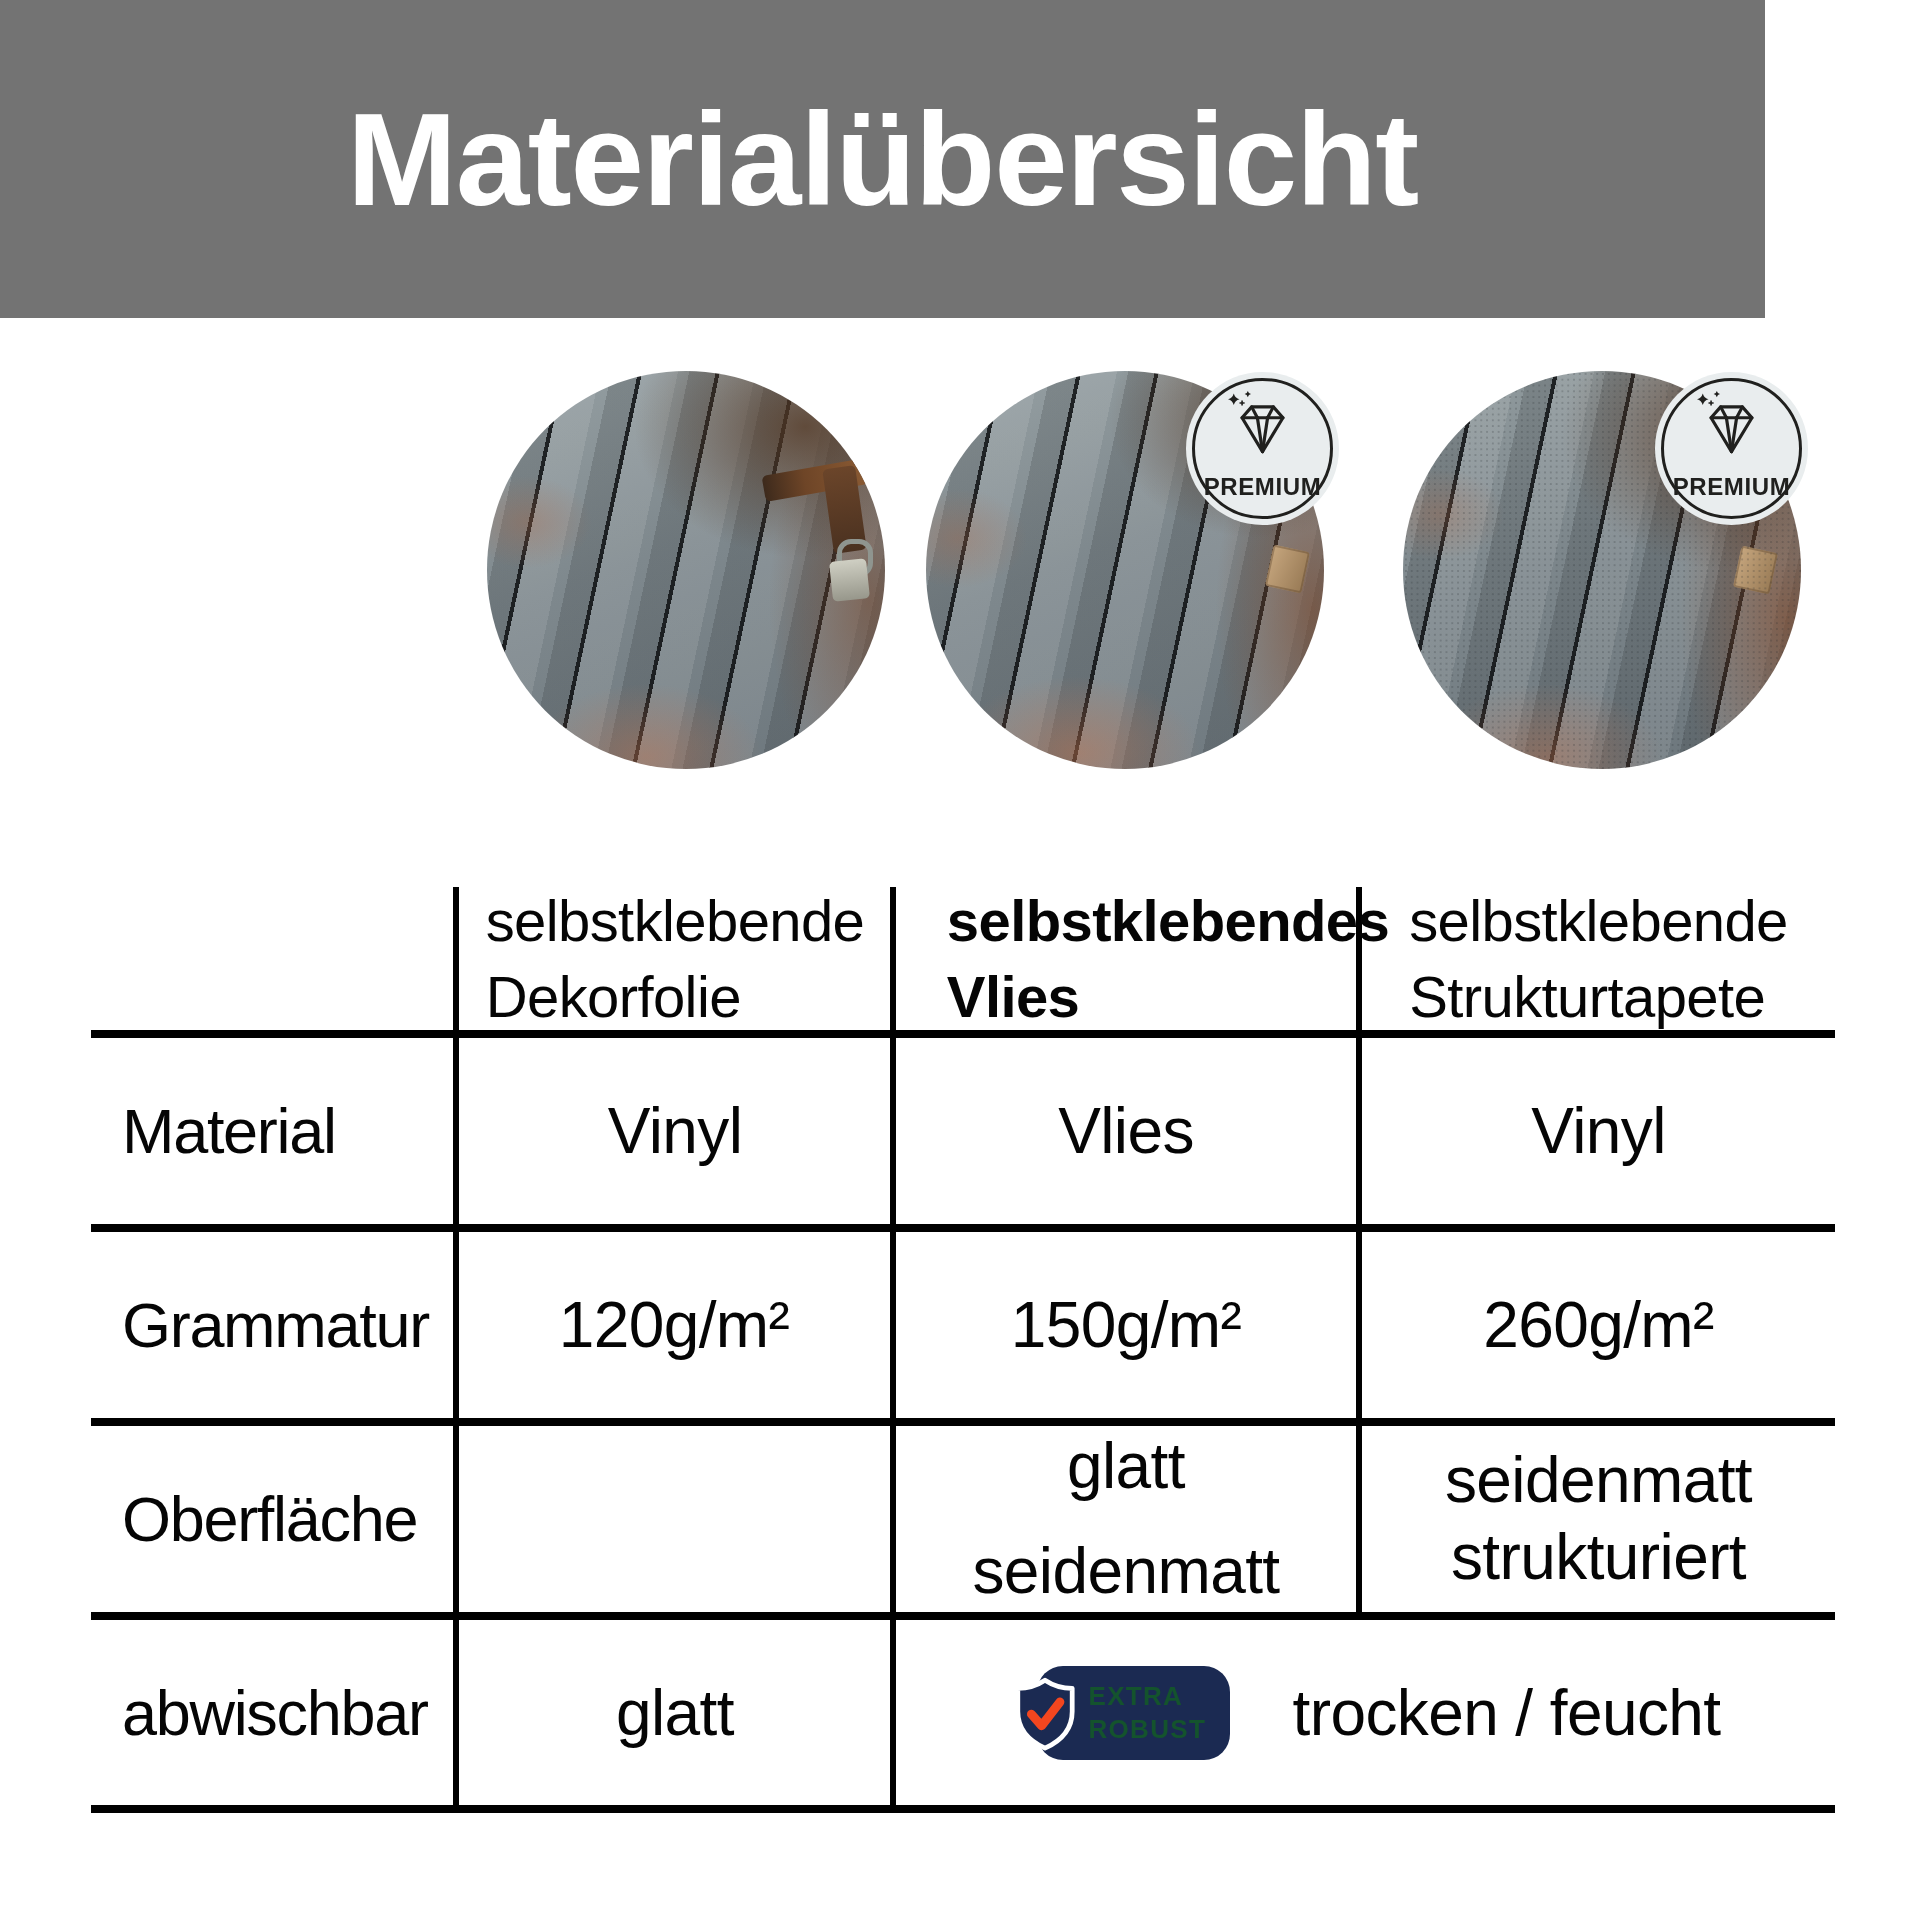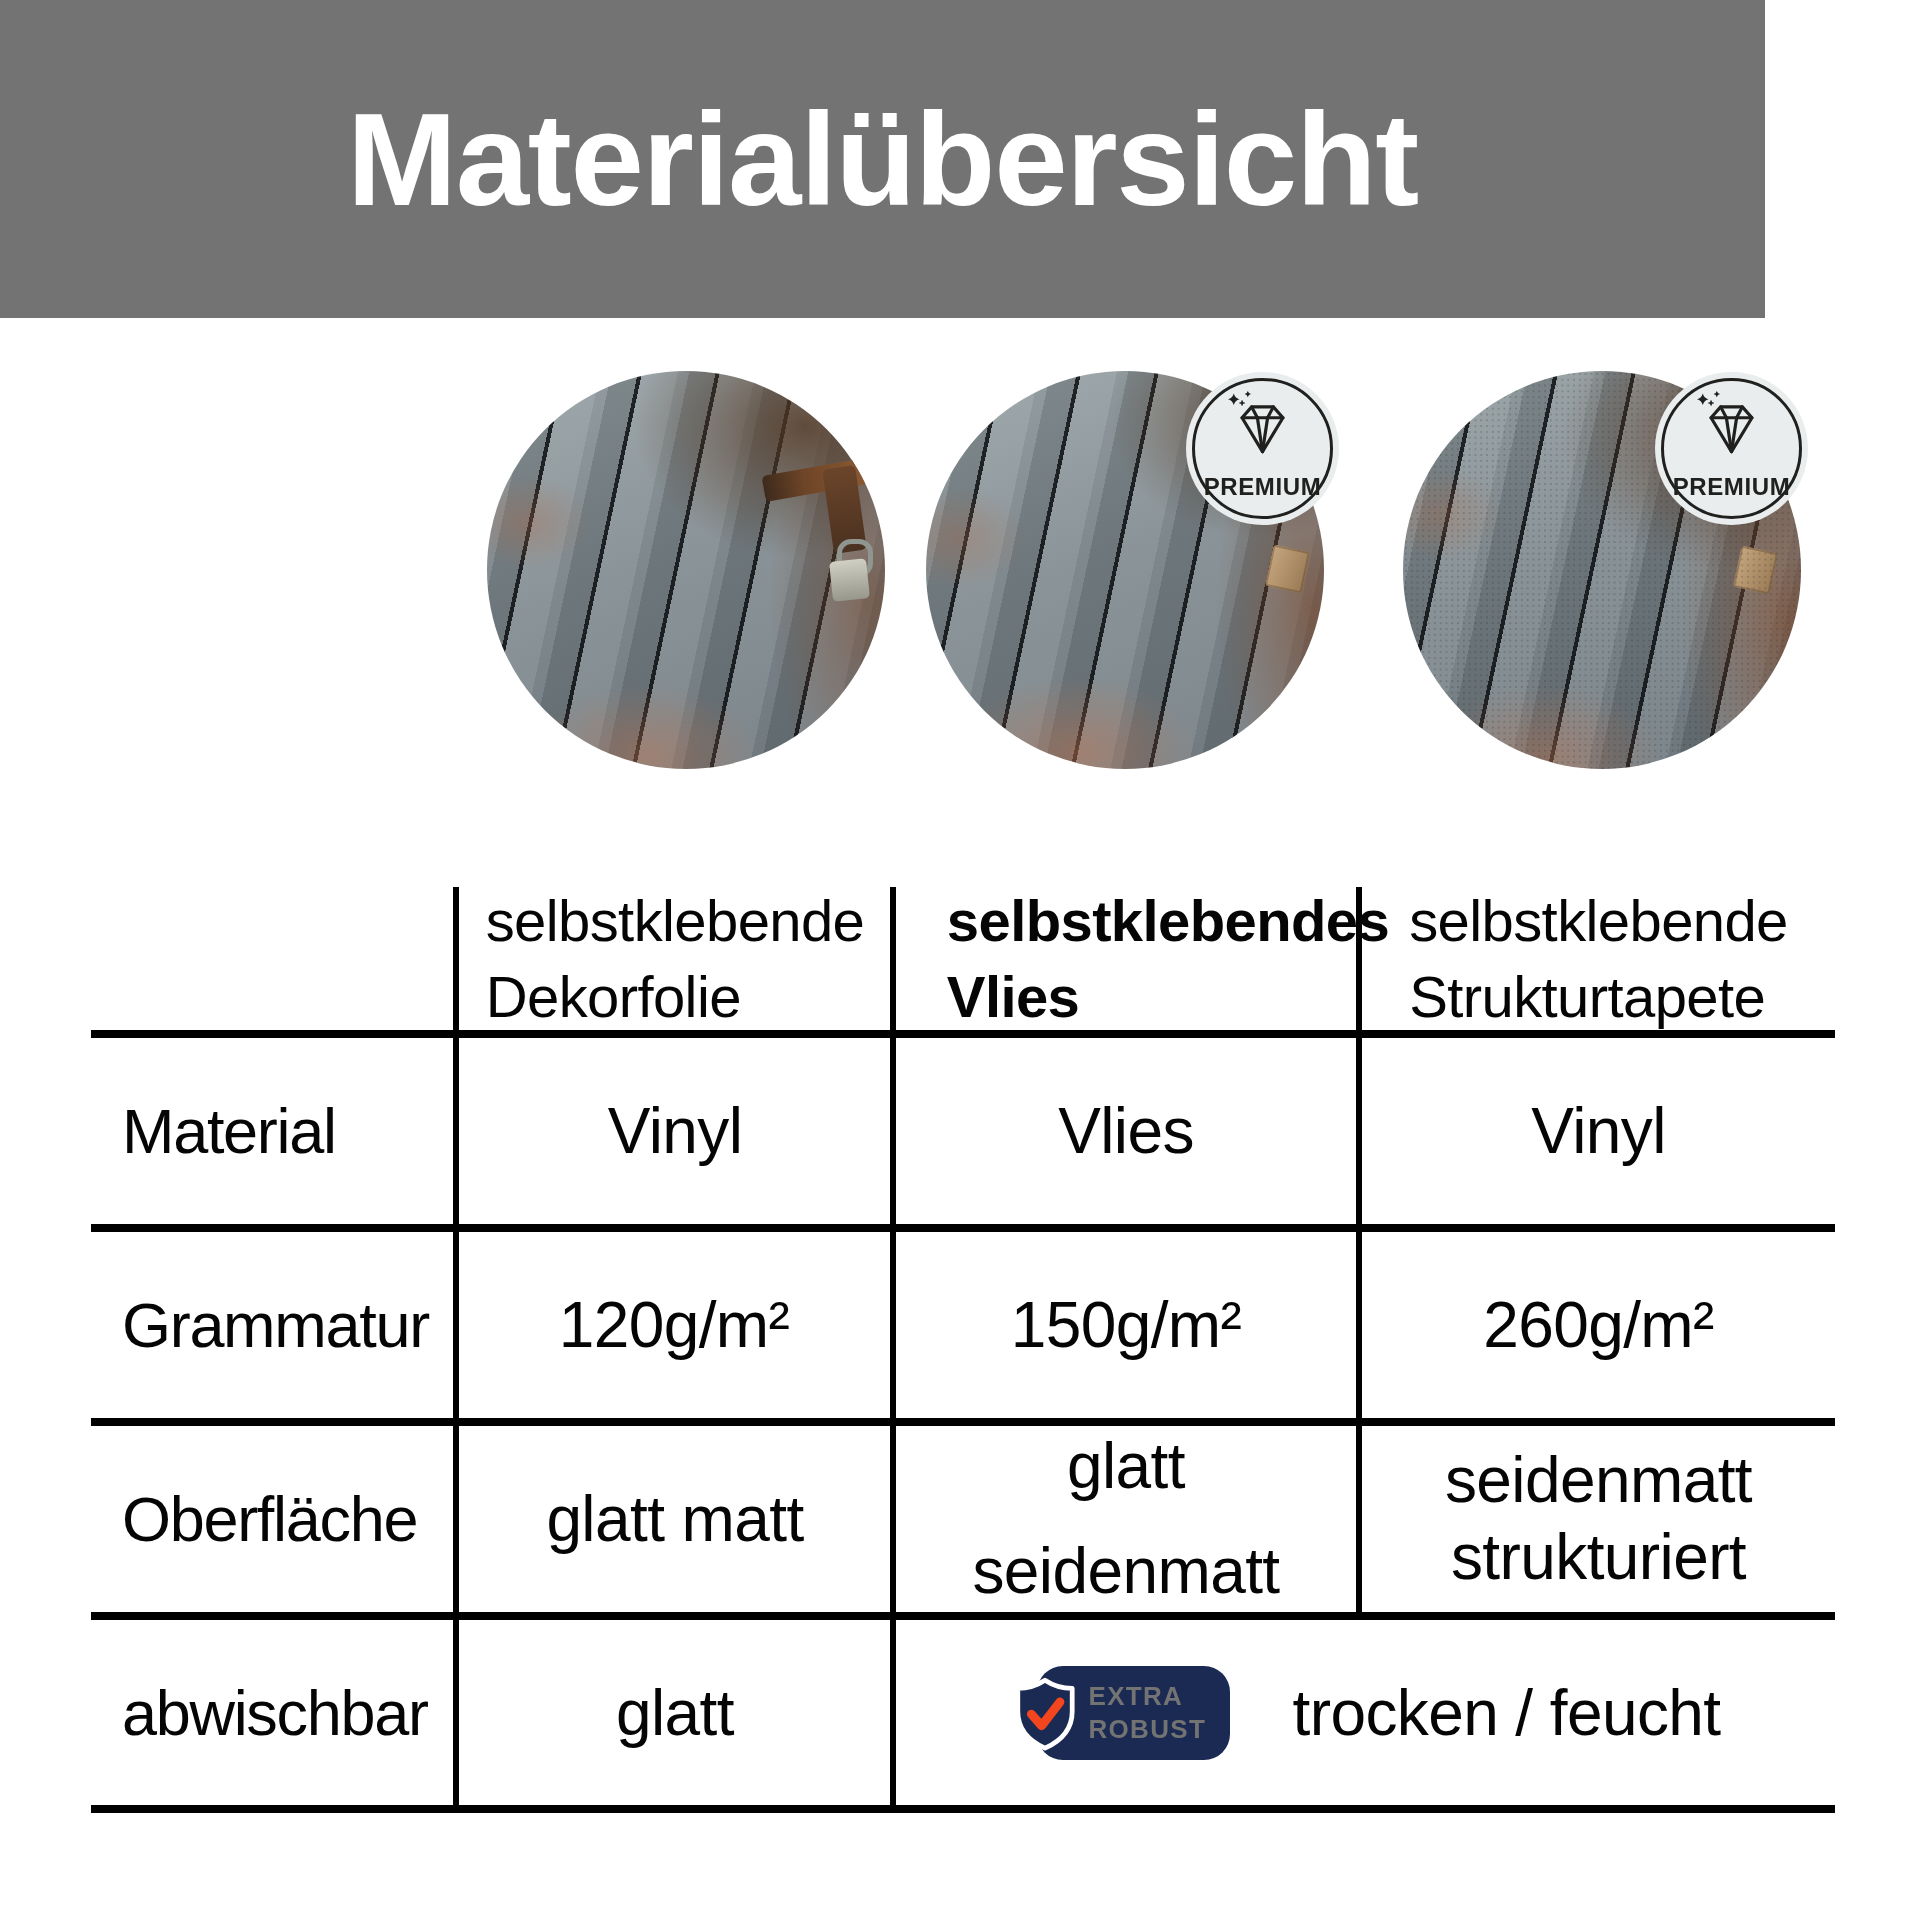--- a/index.html
+++ b/index.html
@@ -80,21 +80,21 @@
   .tl{position:absolute;display:flex;align-items:center;justify-content:flex-start;
       padding-left:31px;box-sizing:border-box;font-size:63px;letter-spacing:-1.3px;}
   .merged{position:absolute;display:flex;flex-direction:row;align-items:center;justify-content:center;
       gap:64px;font-size:64px;letter-spacing:-0.6px;}
 
   
   .robust-badge{position:relative;width:218px;height:94px;flex:0 0 auto;}
   .rb-rect{position:absolute;left:26px;top:0;width:193px;height:94px;border-radius:26px;background:#1b2a52;}
   .rb-shield{position:absolute;left:0;top:9px;width:68px;height:77px;}
   .rb-text{position:absolute;left:78px;top:50%;transform:translateY(-50%);
-      color:#737373;font-weight:bold;font-size:26px;line-height:33px;letter-spacing:1.3px;}
+      color:#14532d;font-weight:bold;font-size:26px;line-height:33px;letter-spacing:1.3px;}
   .rb-text div{white-space:nowrap;}
 </style>
 </head>
 <body>
 
 <div id="canvas">
 
   <header class="band">
     <h1>Materialübersicht</h1>
   </header>
@@ -183,21 +183,20 @@
   <div class="td" style="left:460px;top:1038px;width:430px;height:186px;">Vinyl</div>
   <div class="td" style="left:896px;top:1038px;width:460px;height:186px;">Vlies</div>
   <div class="td" style="left:1362px;top:1038px;width:473px;height:186px;">Vinyl</div>
 
   <div class="tl" style="left:91px;top:1232px;width:362px;height:186px;">Grammatur</div>
   <div class="td" style="left:459px;top:1232px;width:430px;height:186px;">120g/m²</div>
   <div class="td" style="left:896px;top:1232px;width:460px;height:186px;">150g/m²</div>
   <div class="td" style="left:1362px;top:1232px;width:473px;height:186px;">260g/m²</div>
 
   <div class="tl" style="left:91px;top:1426px;width:362px;height:186px;">Oberfläche</div>
-  <div class="td" style="left:460px;top:1426px;width:430px;height:186px;">glatt matt</div>
   <div class="td" style="left:896px;top:1426px;width:460px;height:186px;gap:28px;">
     <span>glatt</span>
     <span>seidenmatt</span>
   </div>
   <div class="td" style="left:1362px;top:1426px;width:473px;height:186px;">
     <span>seidenmatt</span>
     <span>strukturiert</span>
   </div>
 
   <div class="tl" style="left:91px;top:1620px;width:362px;height:186px;">abwischbar</div>

